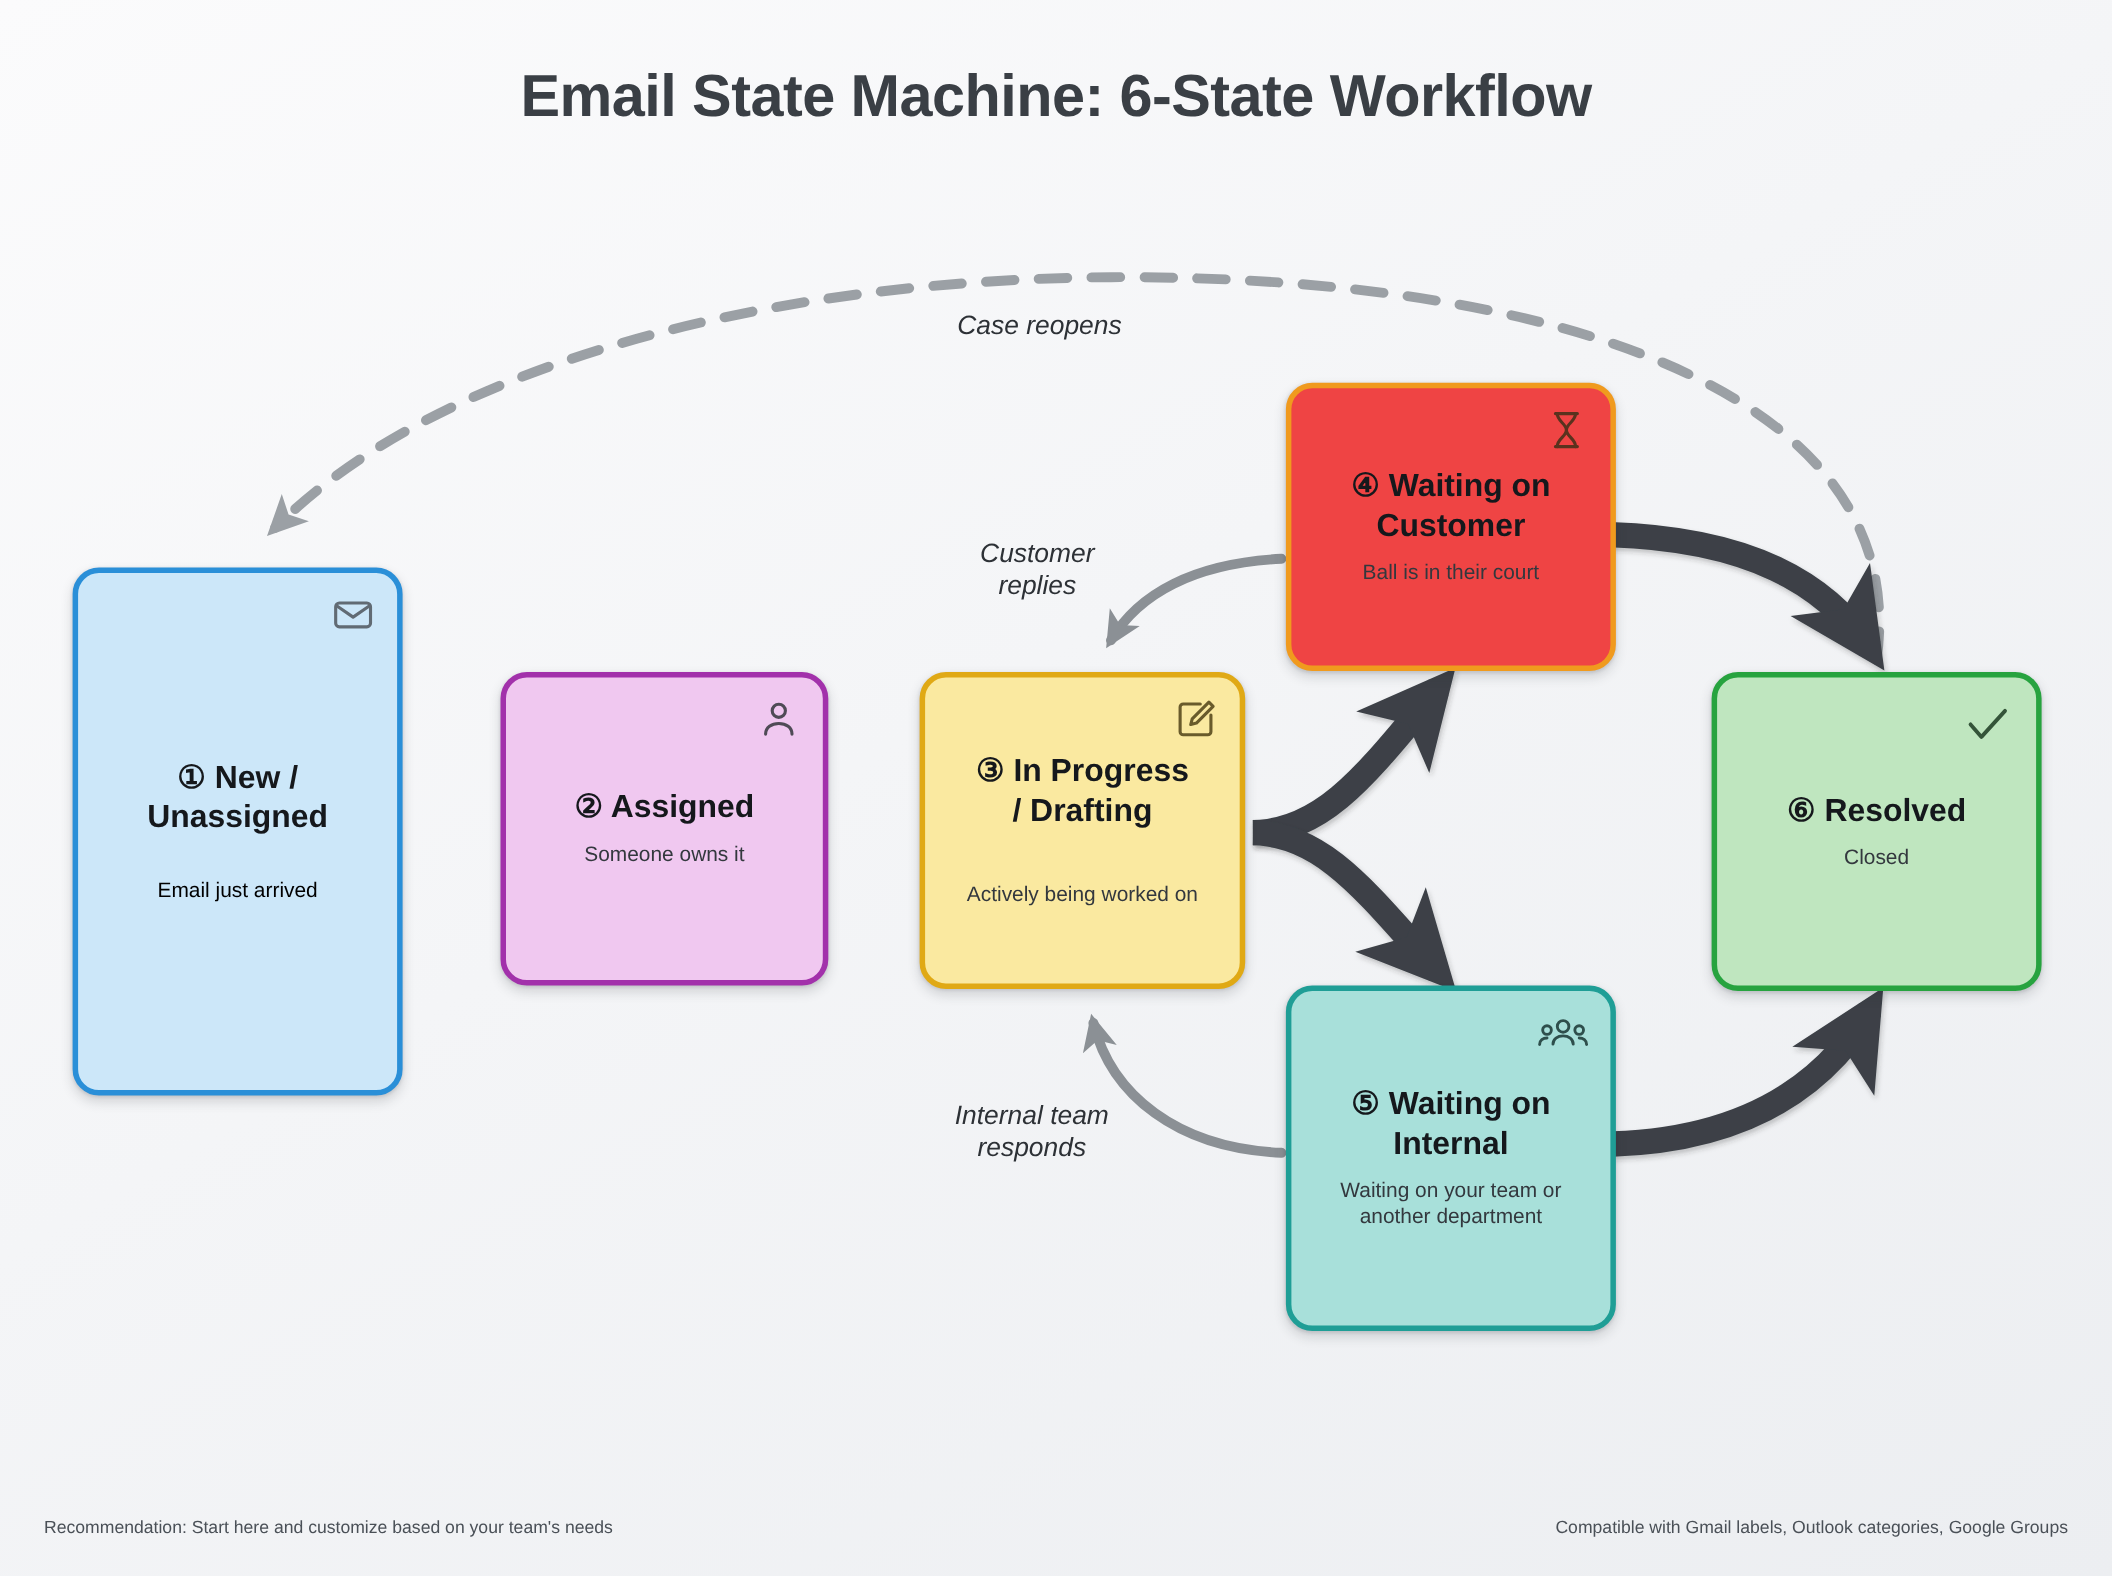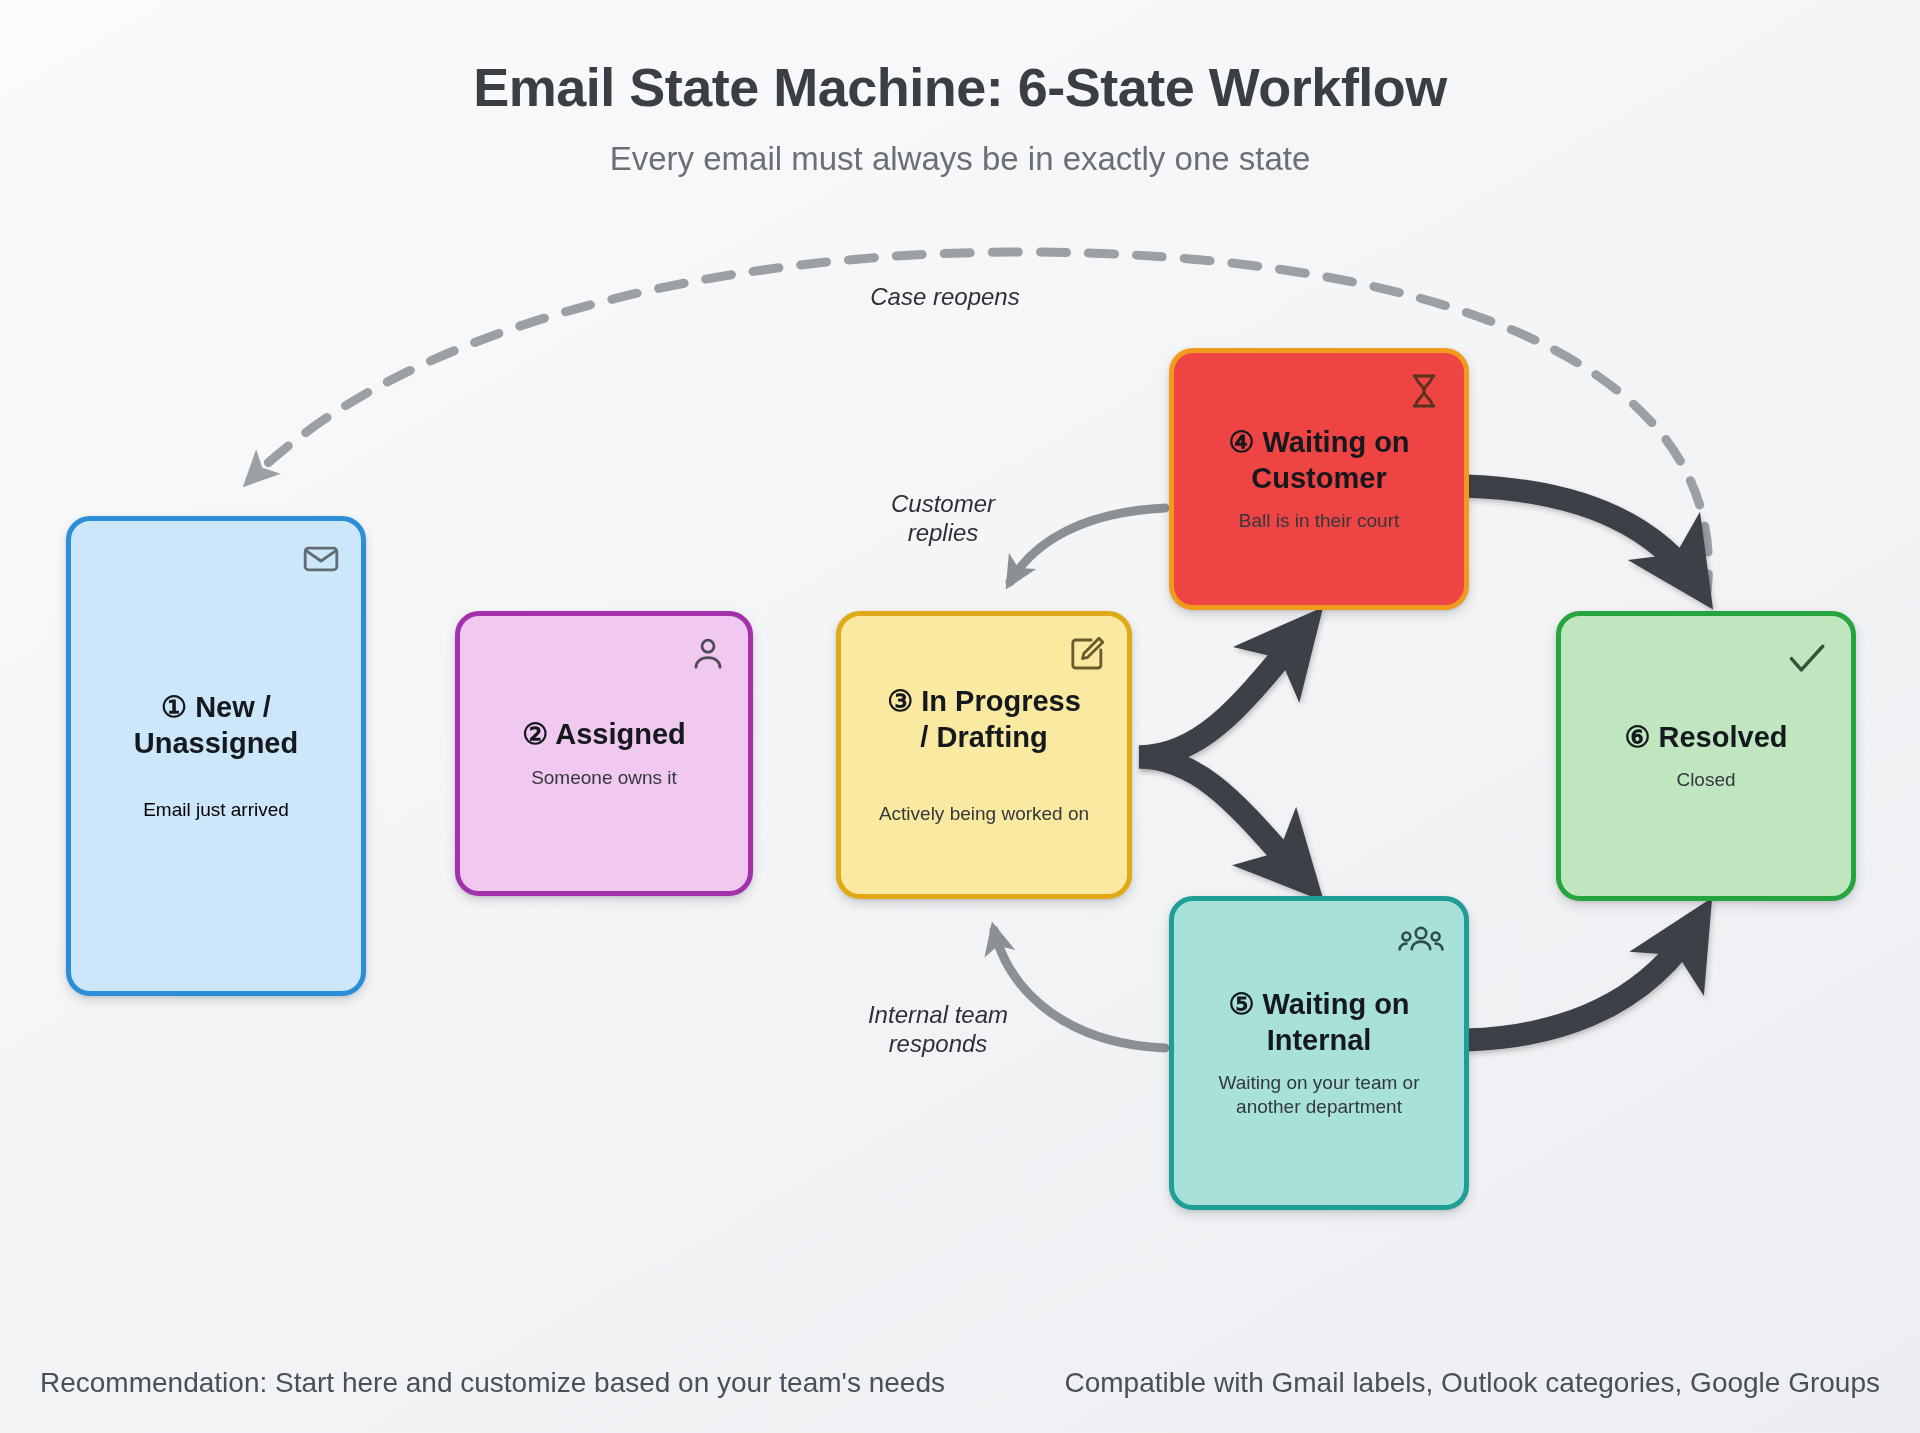--- a/index.html
+++ b/index.html
@@ -100,30 +100,29 @@
 
   
   #footer {
     position: absolute;
     left: 0;
     bottom: 34px;
     width: 1920px;
     padding: 0 40px;
     display: flex;
     justify-content: space-between;
-    font-size: 28px;
+    font-size: 16px;
     color: #4a5057;
   }
 </style>
 </head>
 <body>
 
 <div id="header">
   <div id="title">Email State Machine: 6-State Workflow</div>
-  <div id="subtitle">Every email must always be in exactly one state</div>
 </div>
 
 <div id="canvas">
 
   <svg id="edges" viewBox="0 0 1920 1433">
     <defs>
       <filter id="softshadow" x="-30%" y="-30%" width="180%" height="180%">
         <feDropShadow dx="1.5" dy="3" stdDeviation="2.6" flood-color="#2b3036" flood-opacity="0.26"></feDropShadow>
       </filter>
       <marker id="arrowThick" viewBox="0 0 10 10" refX="7.2" refY="5" markerWidth="4.1" markerHeight="4.1" orient="auto-start-reverse">

